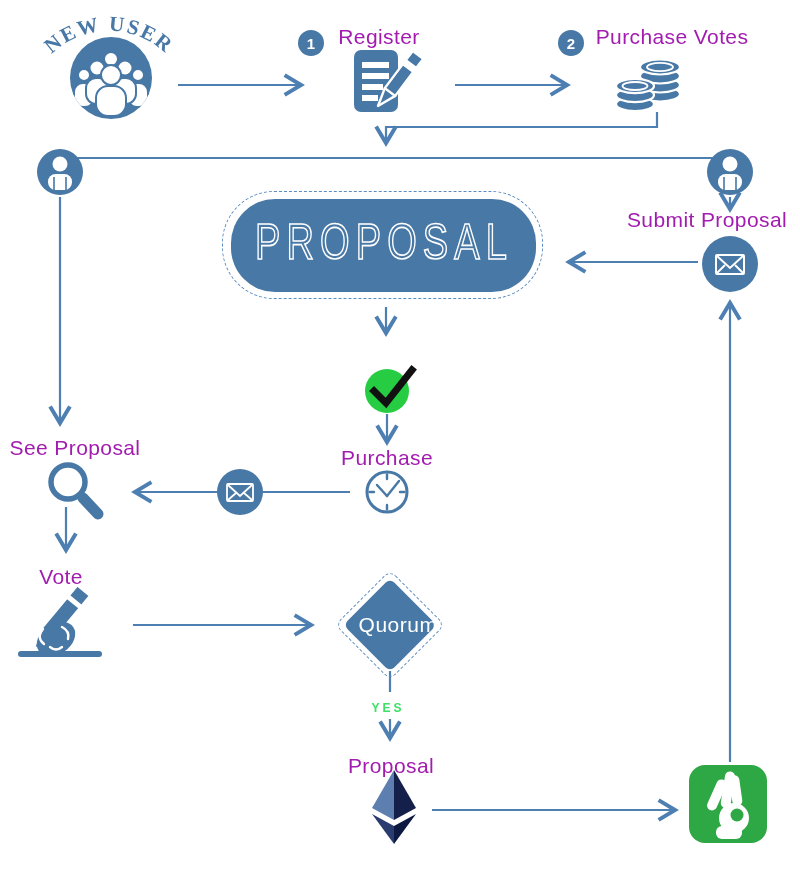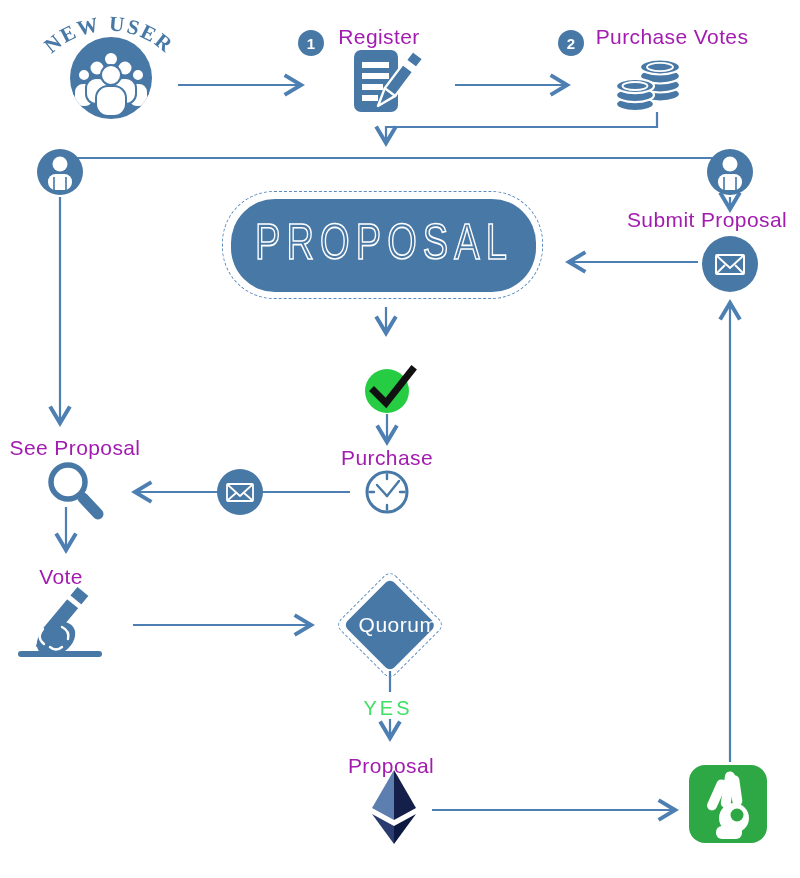--- a/index.html
+++ b/index.html
@@ -35,21 +35,21 @@
     position:absolute;left:390px;top:625px;width:66px;height:66px;
     background:#4878a5;border-radius:6px;
     transform:translate(-50%,-50%) rotate(45deg);
   }
   .quorum-label{
     position:absolute;left:390px;top:625px;transform:translate(-50%,-50%);
     color:#fff;font-size:21px;letter-spacing:.5px;margin-left:8px;
   }
   .yes-label{
     position:absolute;left:388px;top:708px;transform:translate(-50%,-50%);
-    color:#3fe065;font-size:20px;letter-spacing:3px;font-weight:normal;text-align:center;
+    color:#3fe065;font-size:12px;letter-spacing:3px;font-weight:bold;text-align:center;
   }
   .ok-square{position:absolute;left:688px;top:764px;}
 </style>
 </head>
 <body>
 
 <div class="stage">
 
   <svg class="overlay" width="800" height="878" viewBox="0 0 800 878">
     <defs>

